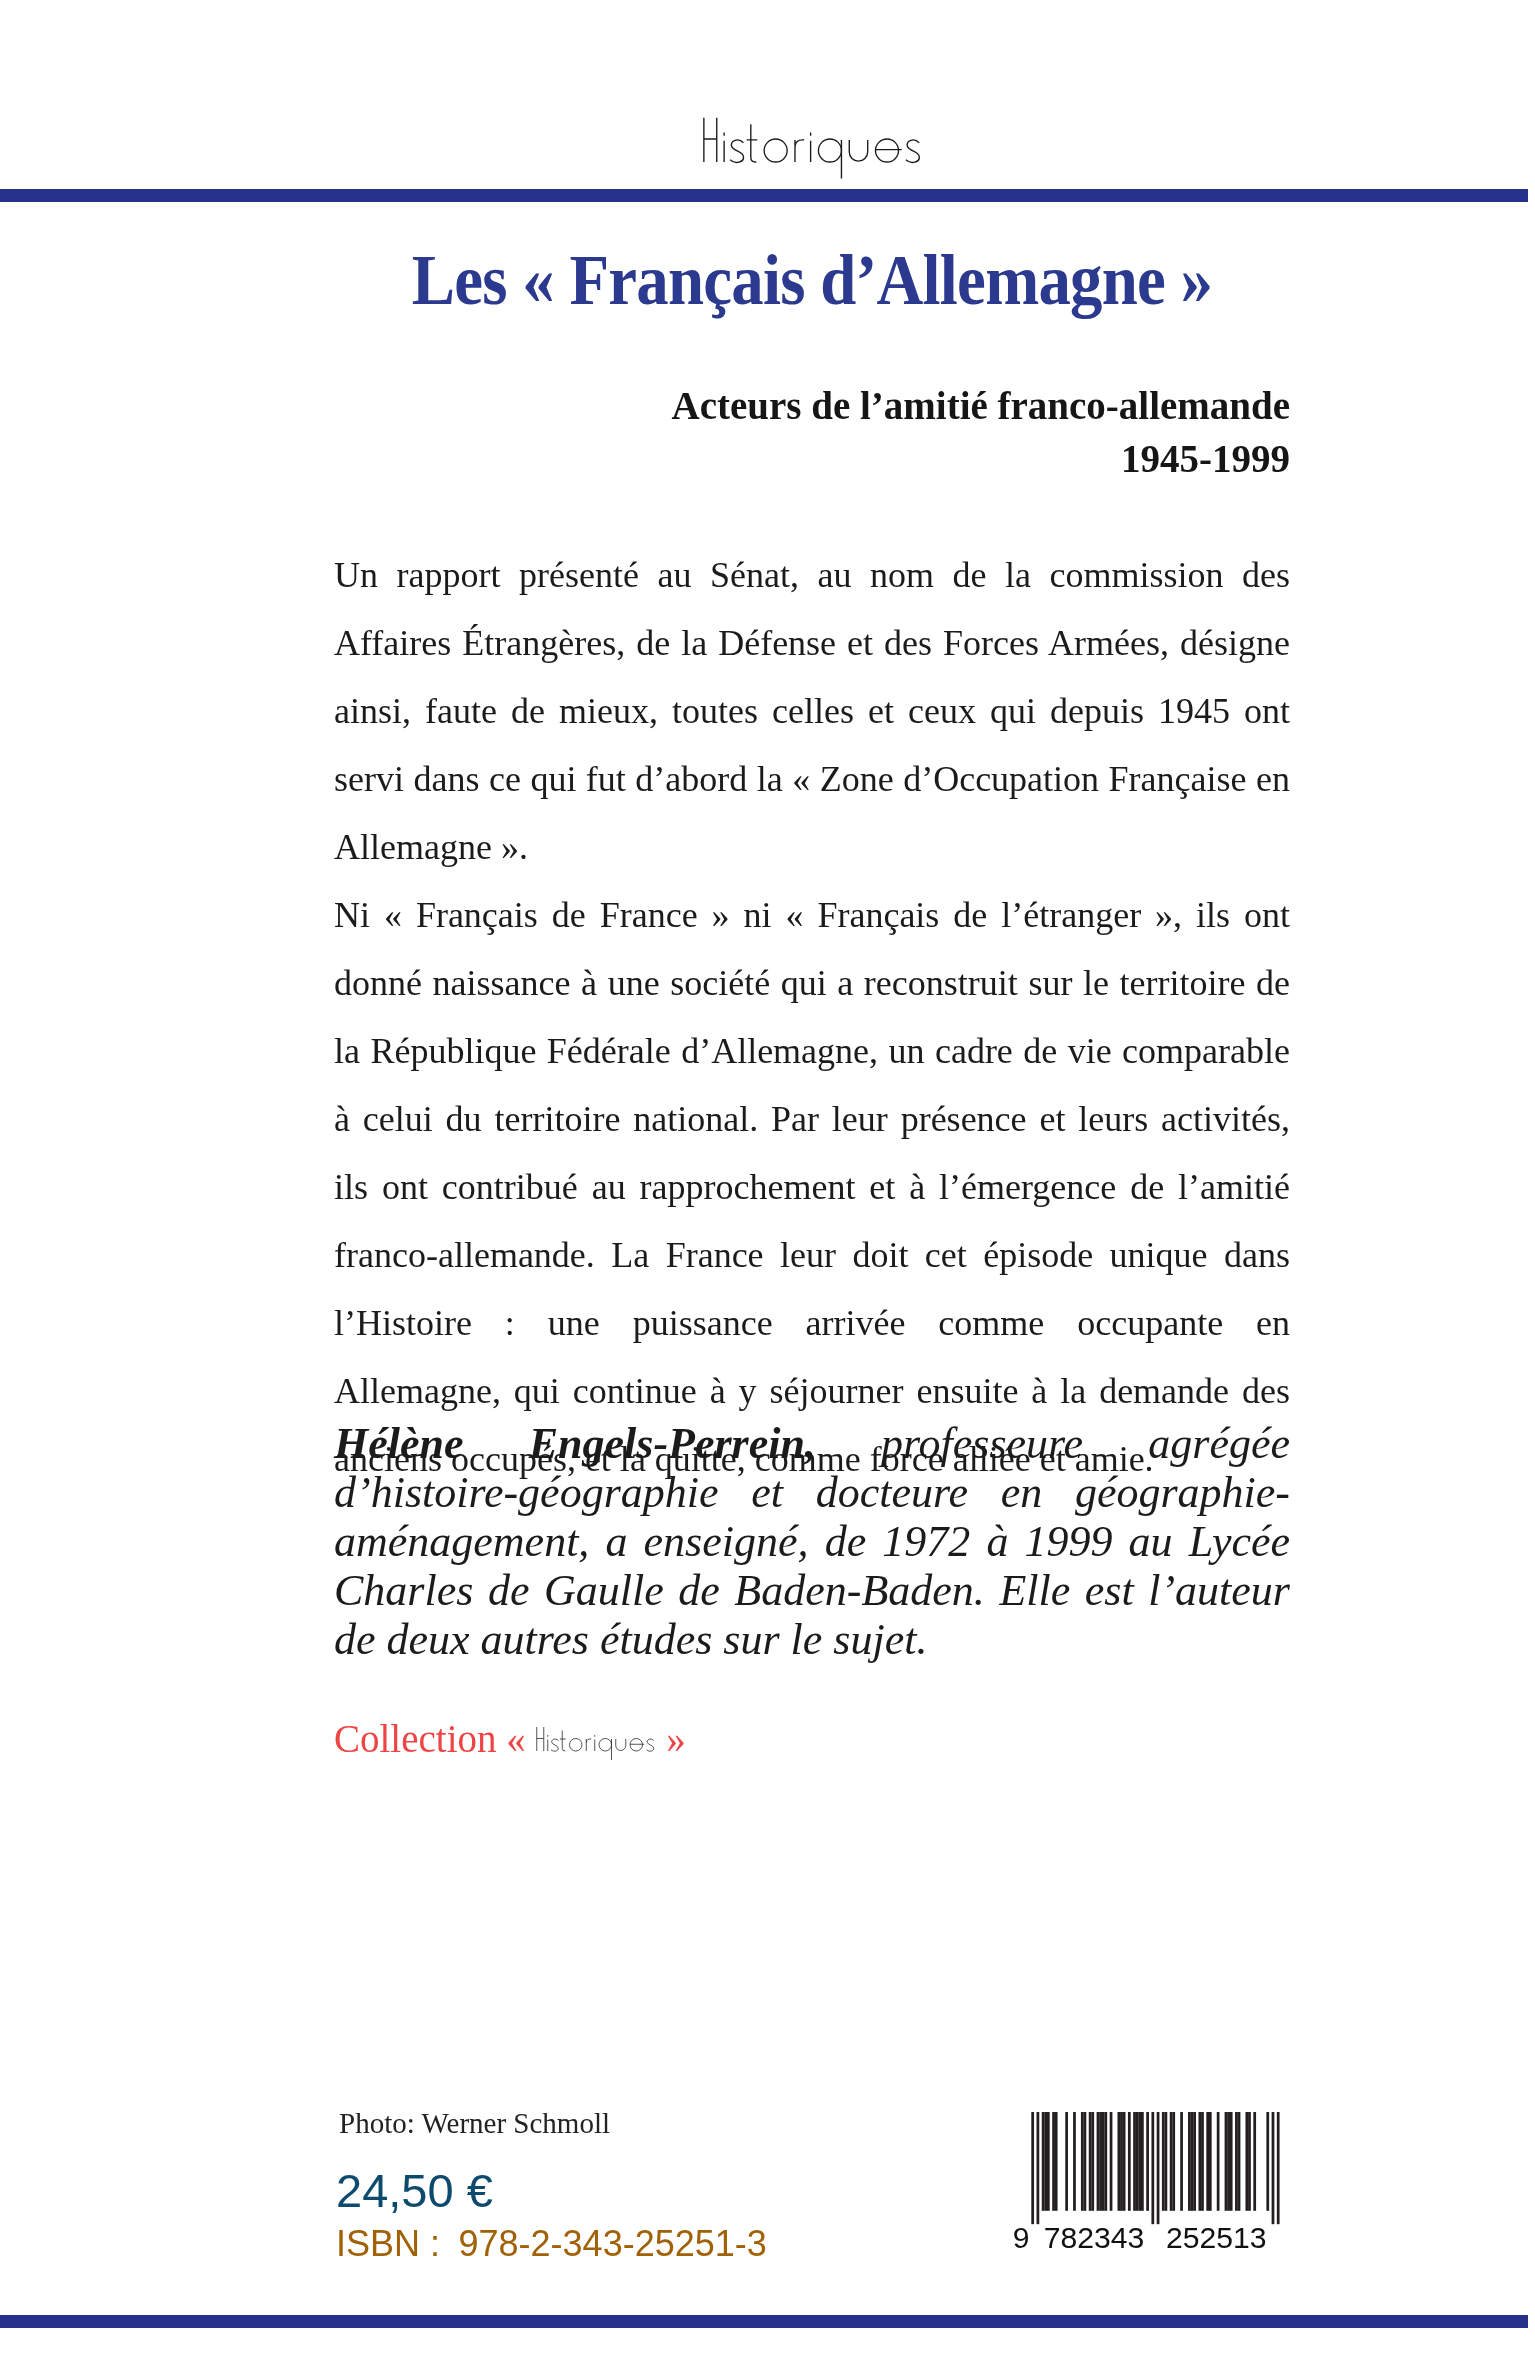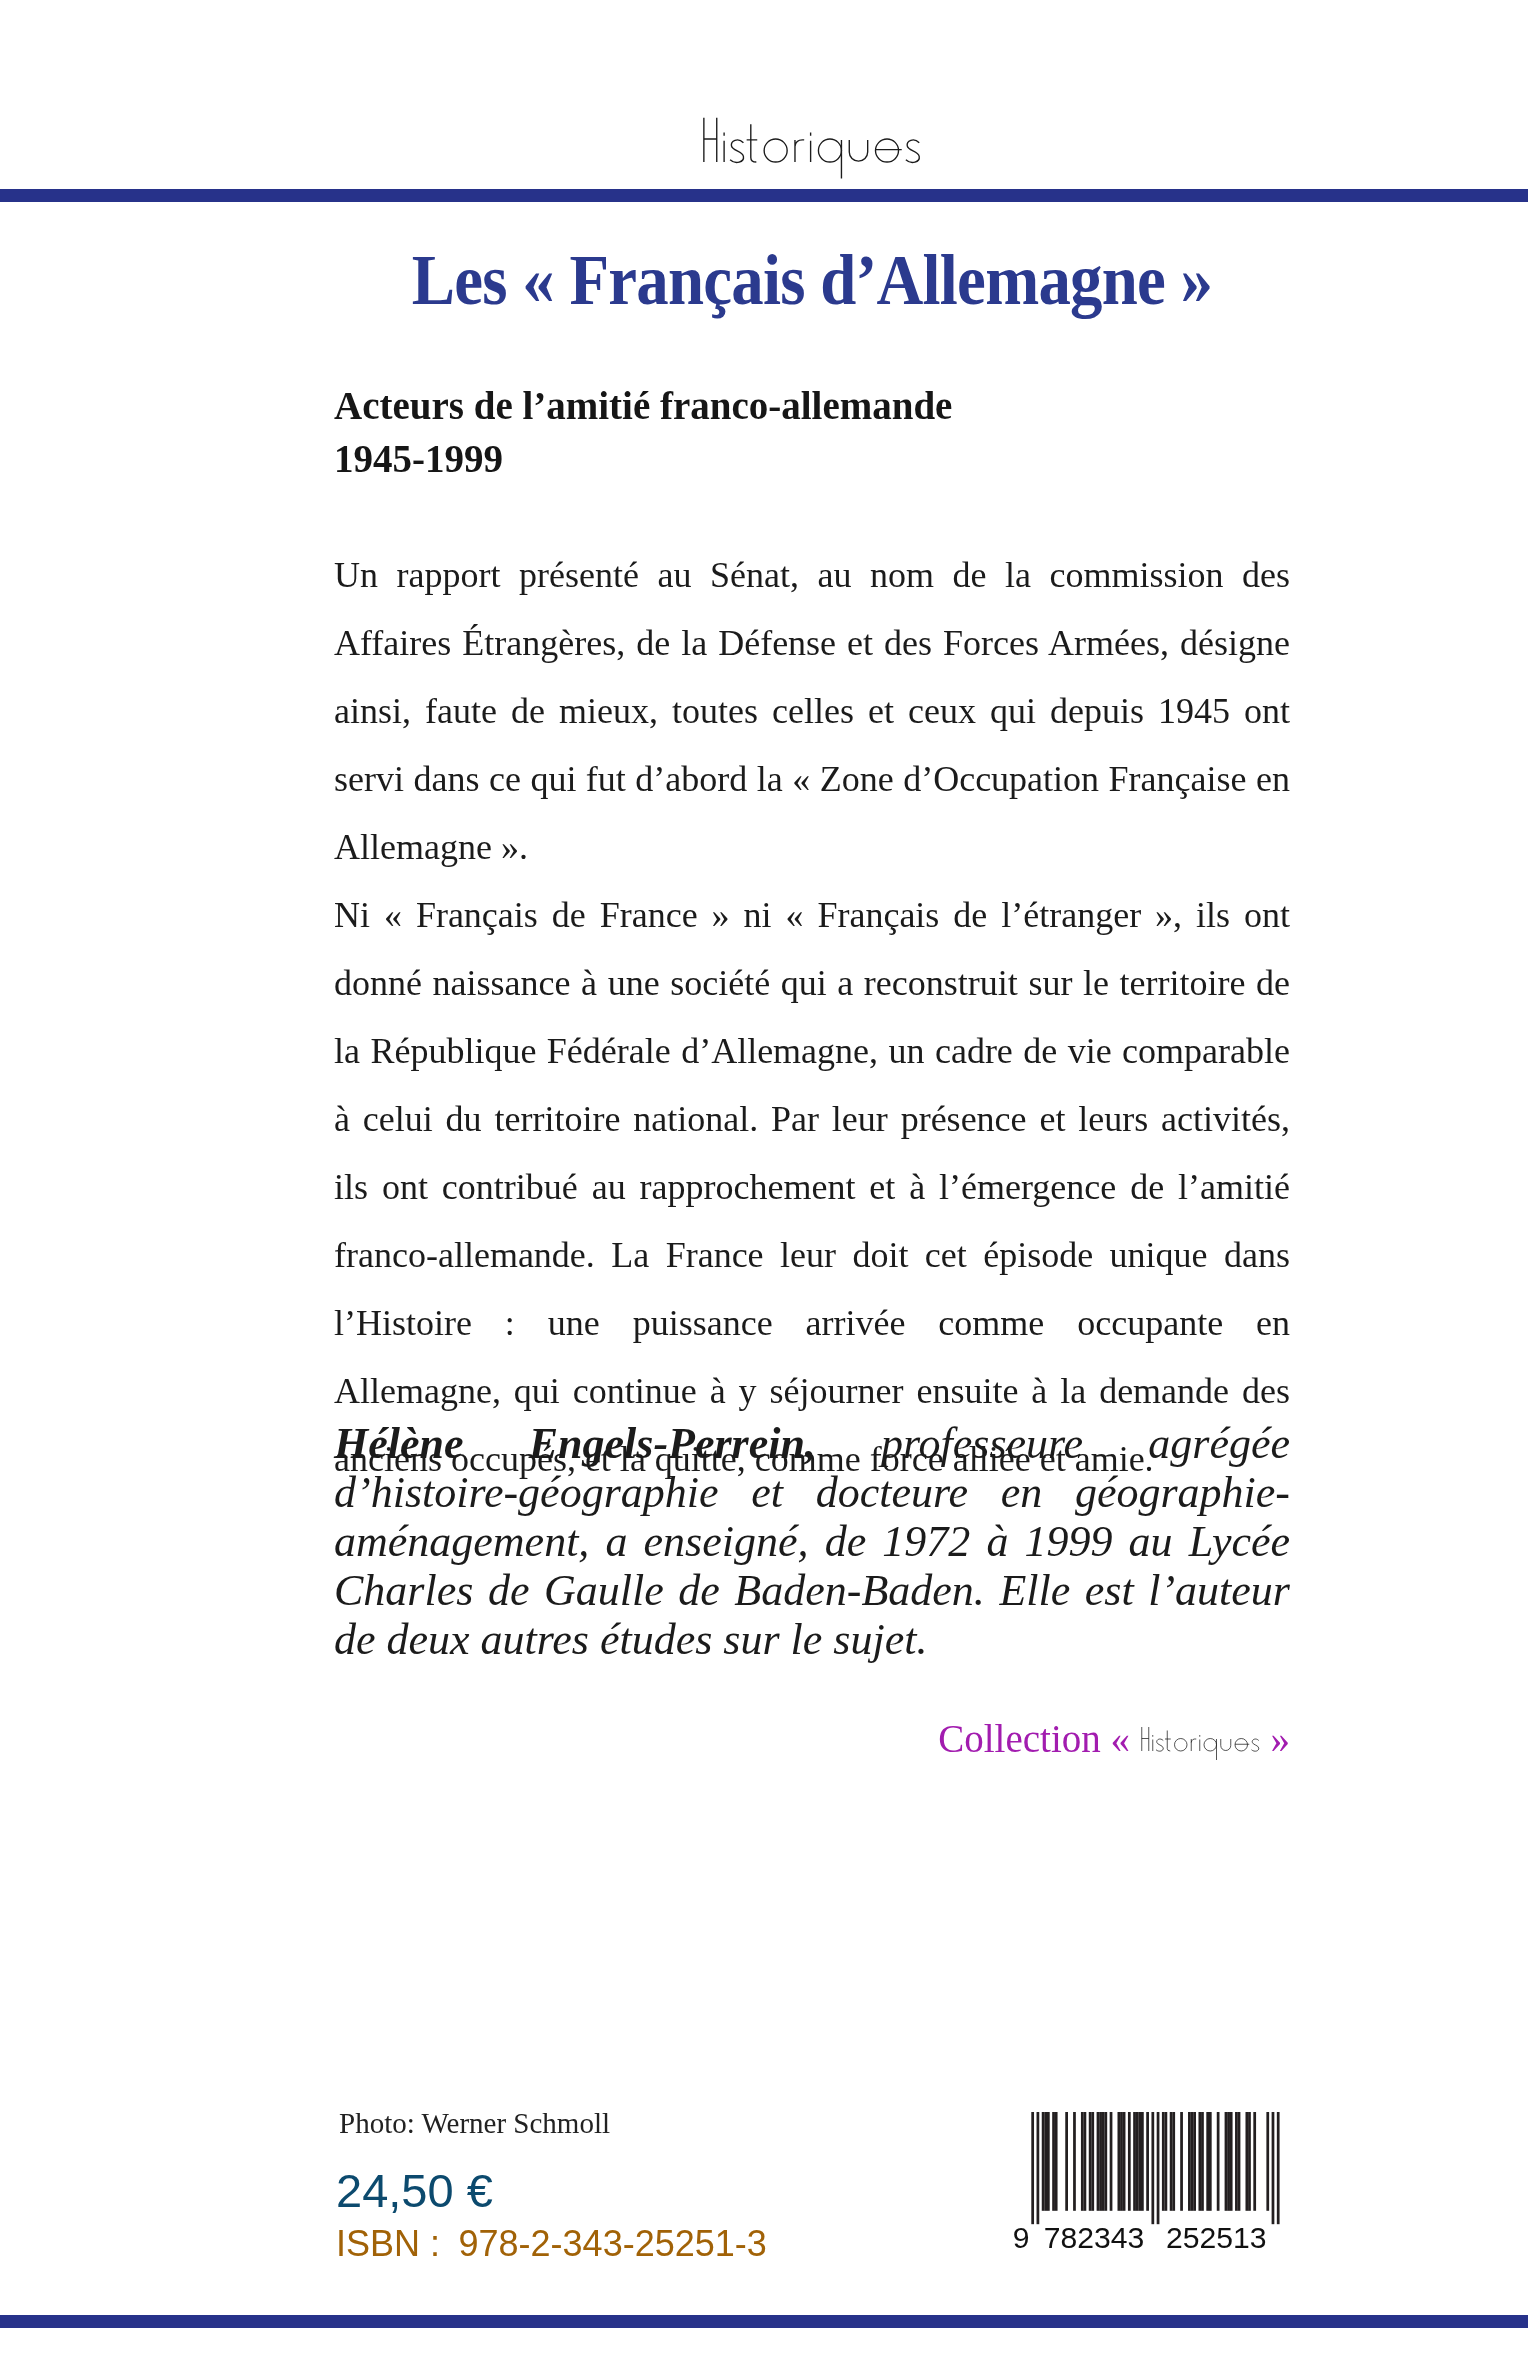--- a/index.html
+++ b/index.html
@@ -19,36 +19,36 @@
   .logo-top svg{width:220px;height:auto;}
 
   .title{
     position:absolute;top:237px;left:334px;width:956px;
     text-align:center;font-weight:bold;font-size:72px;line-height:1.2;
     color:#2b3a8e;letter-spacing:-0.8px;
     transform:scaleX(.9);transform-origin:center top;white-space:nowrap;
   }
   .subtitle{
     position:absolute;top:379px;left:334px;width:956px;
-    text-align:left;font-weight:bold;font-size:39px;line-height:53px;
+    text-align:right;font-weight:bold;font-size:39px;line-height:53px;
     color:#161616;
   }
   .body-text{
     position:absolute;top:541px;left:334px;width:956px;
     font-size:36px;line-height:68px;text-align:justify;
   }
   .body-text p{margin:0;}
   .bio{
     position:absolute;top:1419px;left:334px;width:956px;
     font-size:44px;line-height:49px;font-style:italic;text-align:justify;
   }
   .bio .bio-name{font-weight:bold;}
   .collection{
     position:absolute;top:1713px;left:334px;width:956px;
-    text-align:right;font-size:39px;line-height:52px;color:#a21caf;
+    text-align:left;font-size:39px;line-height:52px;color:#ef4444;
   }
   .collection .row{white-space:nowrap;}
   .collection svg{width:121px;height:35px;vertical-align:-9.2px;}
 
   .photo-credit{position:absolute;left:339px;top:2107px;font-size:29px;color:#222;}
   .price{
     position:absolute;left:336px;top:2163px;
     font-family:"Liberation Sans", sans-serif;font-size:47px;color:#0c4a6e;
   }
   .isbn{

